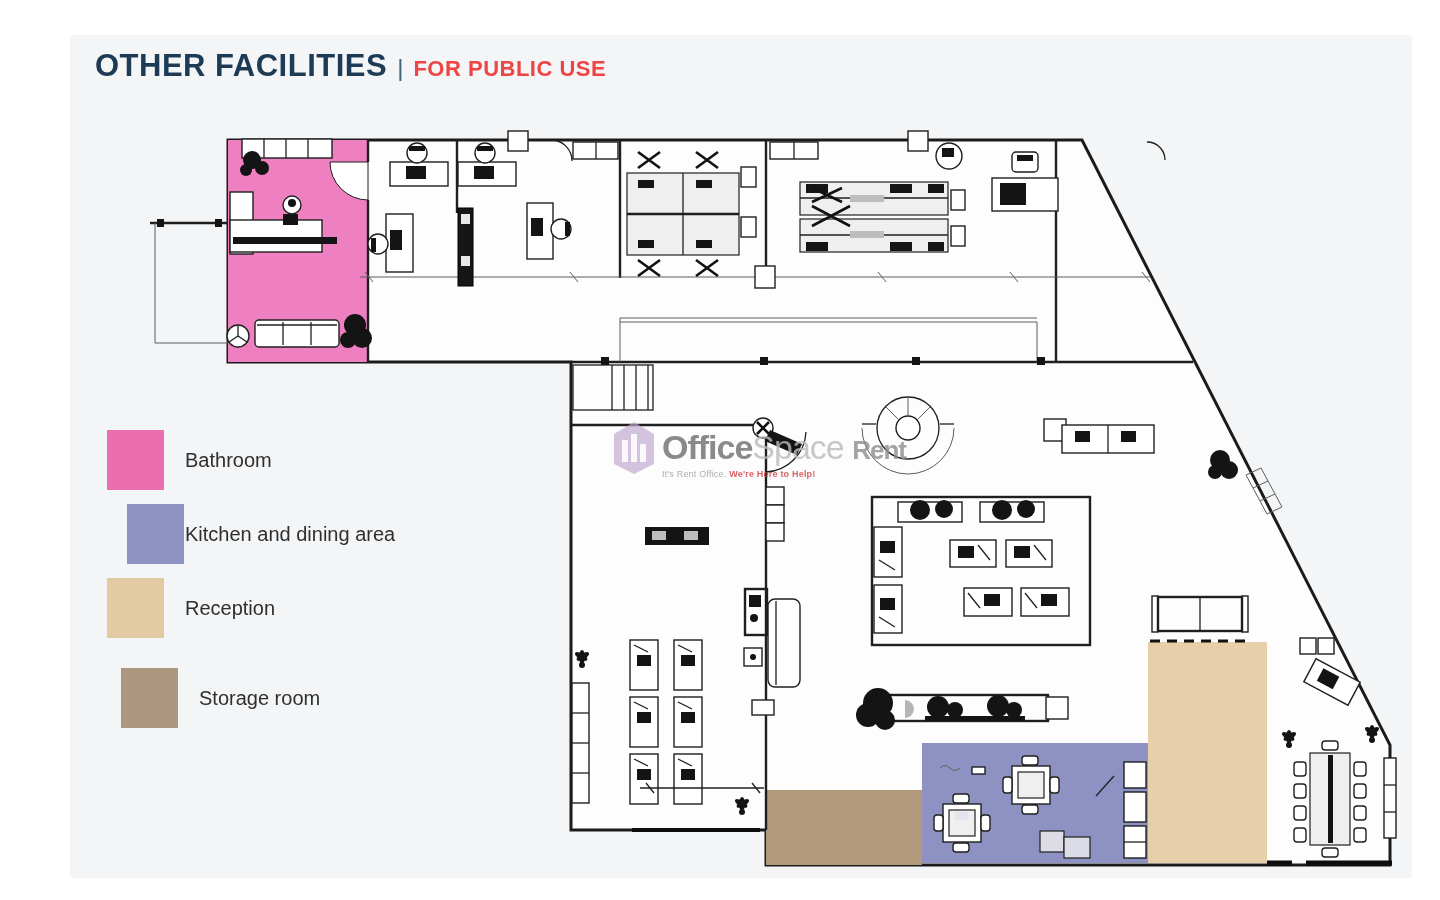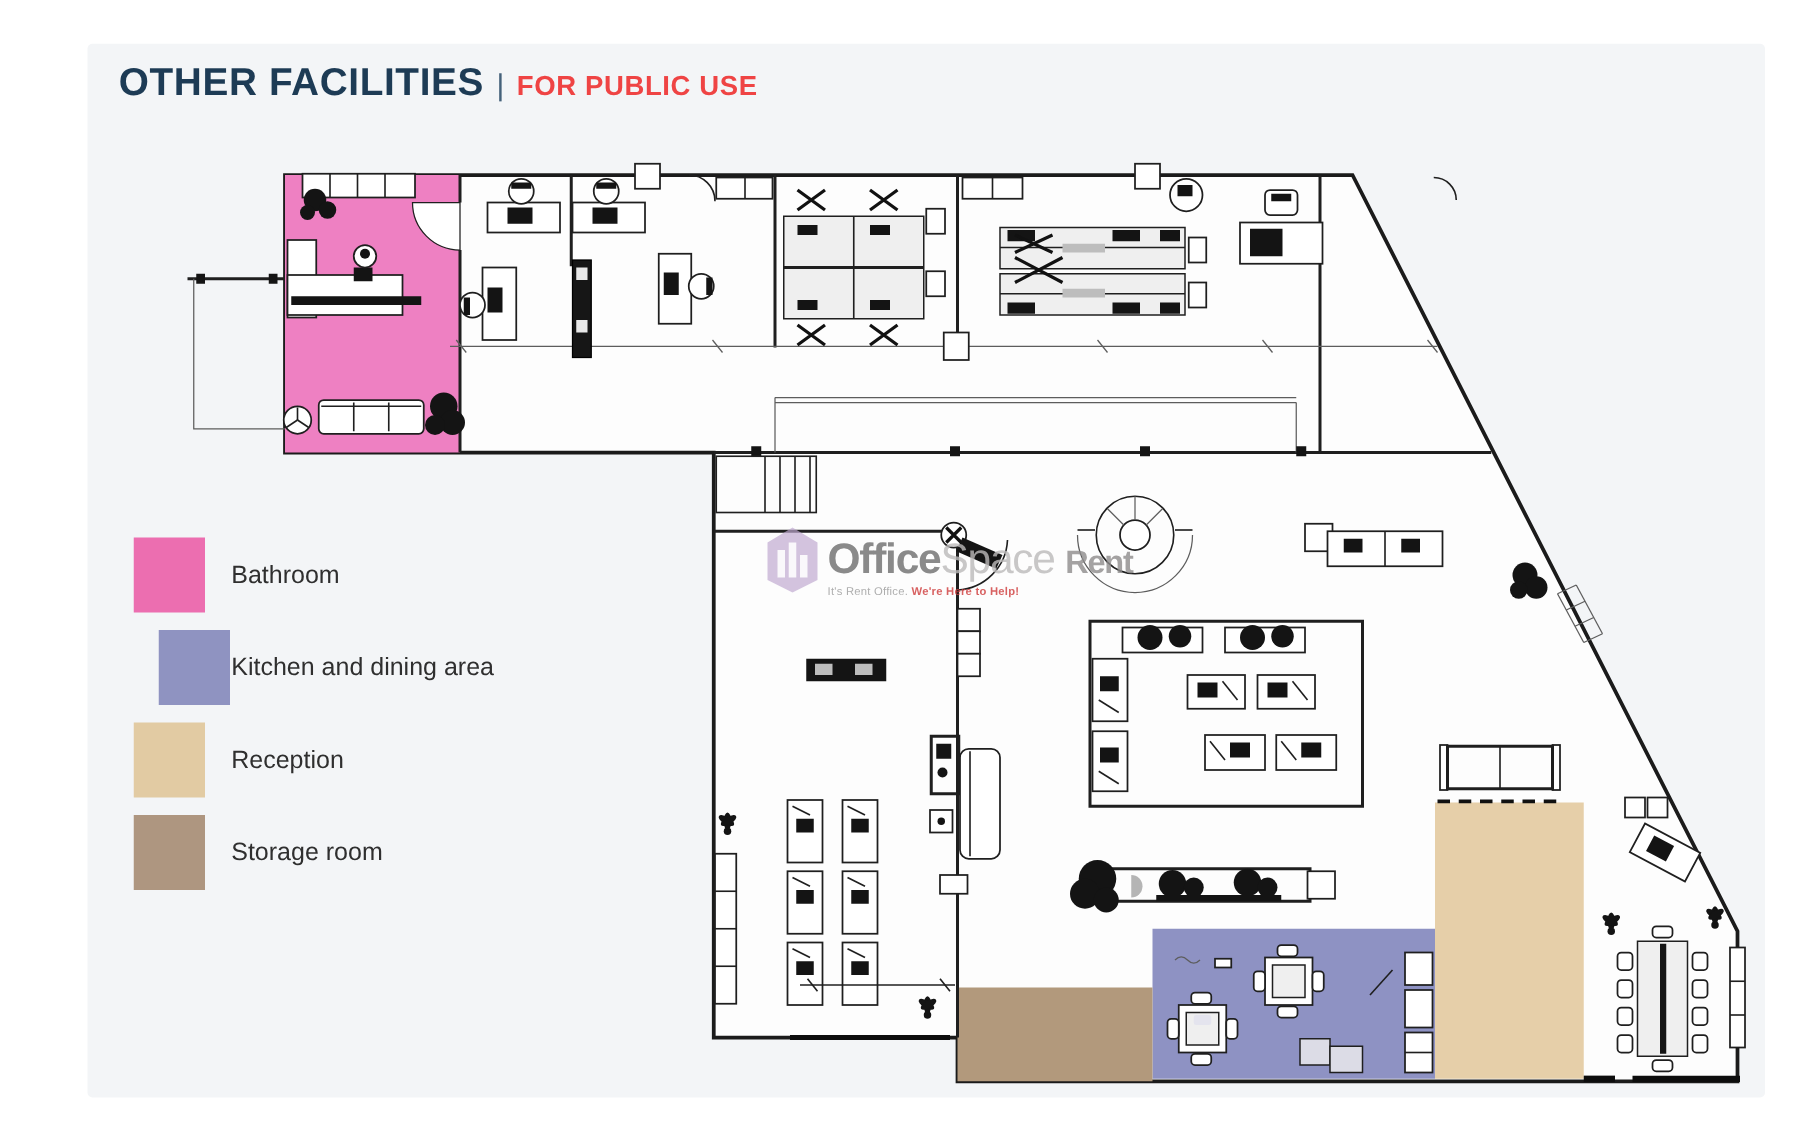--- a/index.html
+++ b/index.html
@@ -52,21 +52,21 @@
       <span class="legend-label">Bathroom</span>
     </div>
     <div class="legend-item" style="top:74px;height:60px;padding-left:20px;">
       <span class="legend-swatch" style="background-color: rgb(143, 147, 193);"></span>
       <span class="legend-label">Kitchen and dining area</span>
     </div>
     <div class="legend-item" style="top:148px;height:60px;">
       <span class="legend-swatch" style="background-color: rgb(226, 203, 163);"></span>
       <span class="legend-label">Reception</span>
     </div>
-    <div class="legend-item" style="top:222px;height:60px;">
+    <div class="legend-item" style="top:238px;height:60px;margin-left:14px;">
       <span class="legend-swatch" style="background-color: rgb(174, 150, 128);"></span>
       <span class="legend-label">Storage room</span>
     </div>
   </div>
 
   <svg class="plan-svg" width="1440" height="900" viewBox="0 0 1440 900">
 
     <g>
       <polygon class="wallO" points="228,140 1082,140 1390,745 1390,865 766,865 766,830 571,830 571,362 228,362"></polygon>
     </g>

